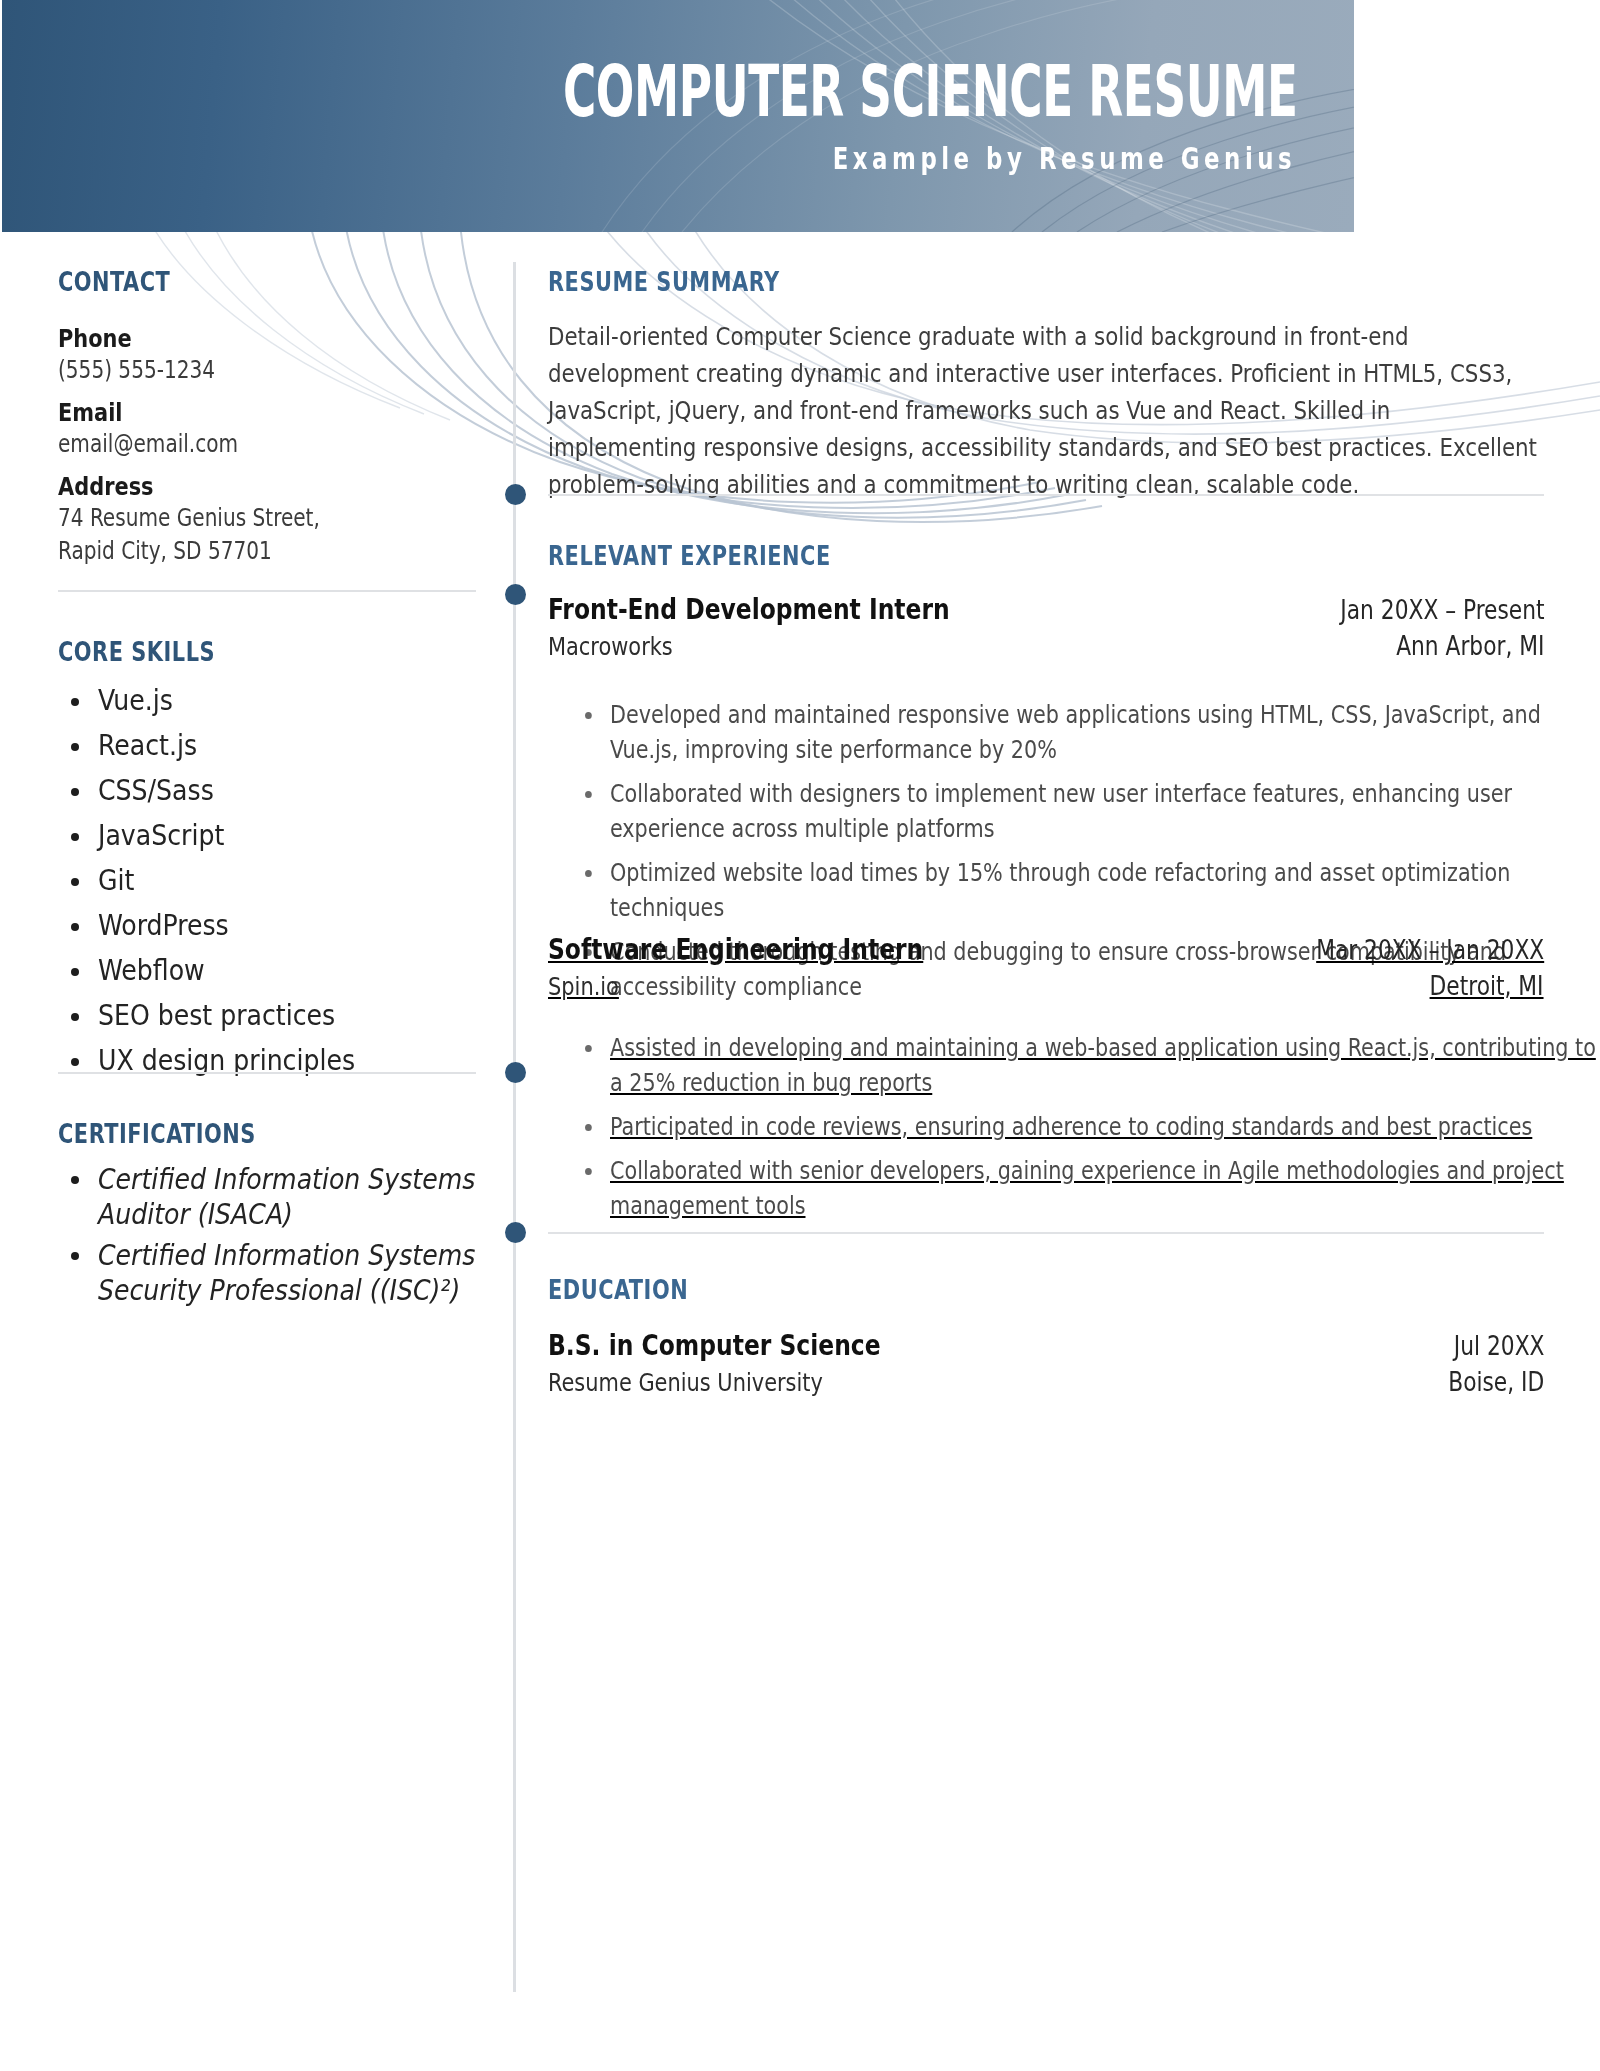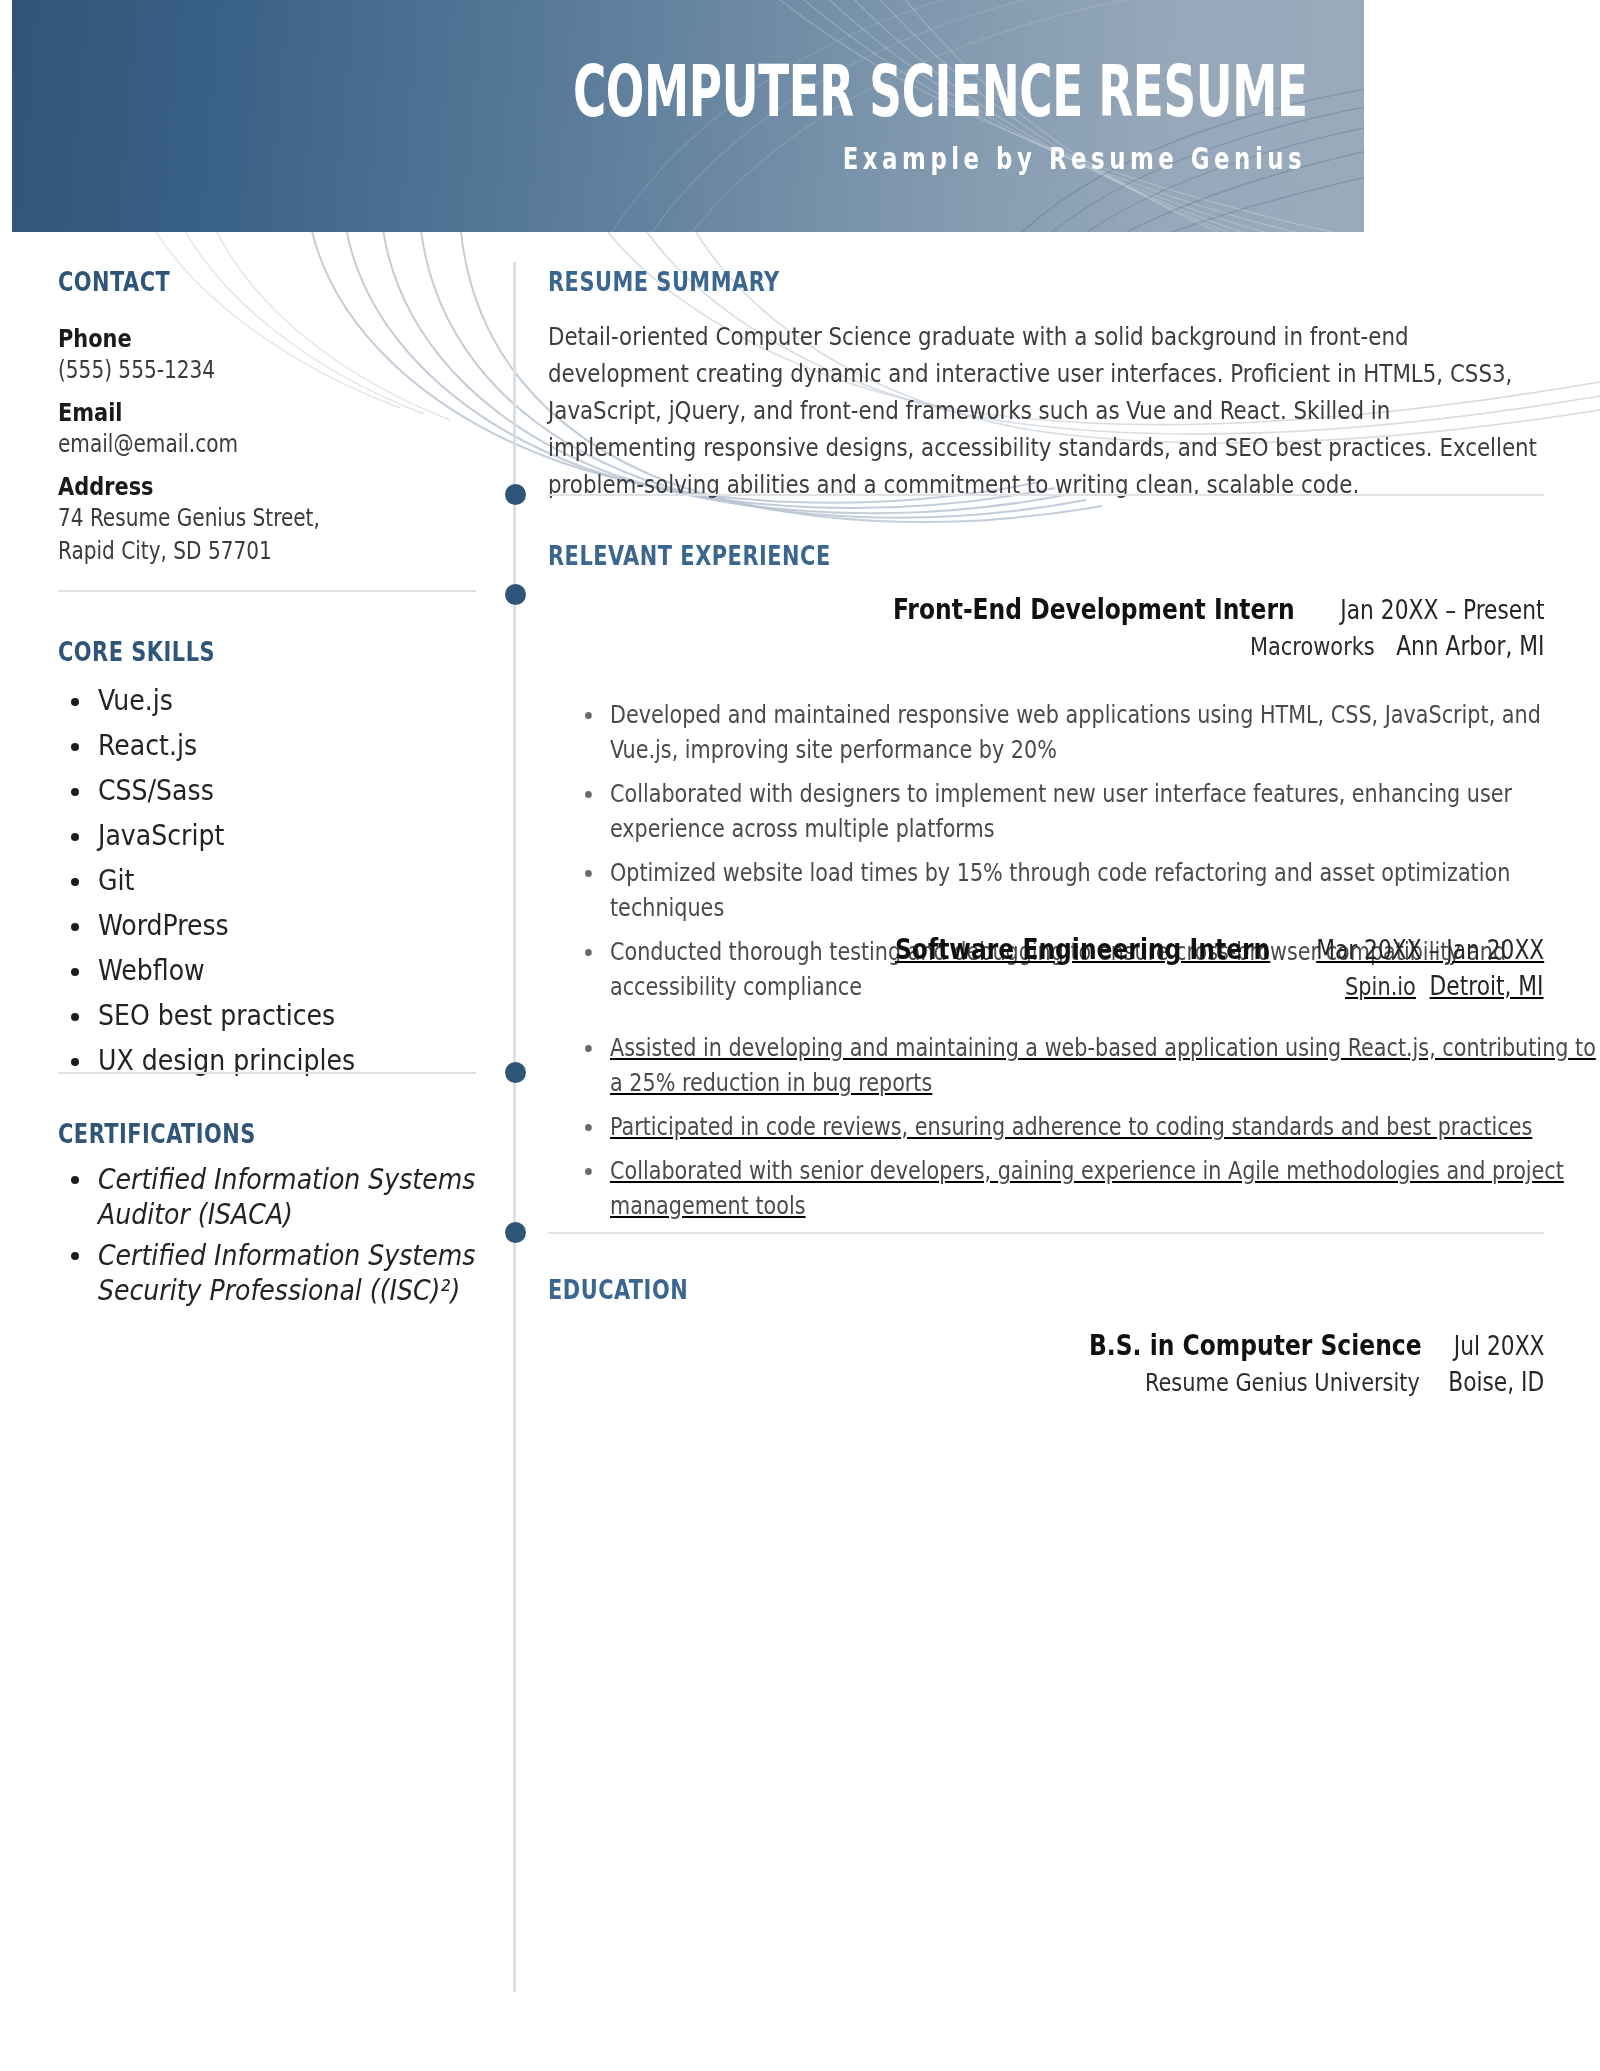--- a/index.html
+++ b/index.html
@@ -5,21 +5,21 @@
   html,body{margin:0;padding:0;}
   body{
     width:1600px;height:2071px;background:#ffffff;
     font-family:"Liberation Sans", sans-serif;
     -webkit-font-smoothing:antialiased;
     position:relative;overflow:hidden;
   }
 
   
   .banner{
-    position:absolute;left:12px;top:0;width:1352px;height:232px;
+    position:absolute;left:2px;top:0;width:1352px;height:232px;
     background:linear-gradient(95deg,#2f5578 0%,#3a6186 16%,#5b7c9b 42%,#7e97ad 66%,#95a7b9 84%,#9aabbc 100%);
     overflow:hidden;
   }
   .banner-waves{position:absolute;left:0;top:0;width:1600px;height:232px;}
   .banner-title{
     position:absolute;right:56px;top:52px;
     color:#ffffff;
     font-family:"DejaVu Sans Condensed","Liberation Sans Narrow","Liberation Sans",sans-serif;
     font-weight:700;font-size:72px;line-height:78px;
     letter-spacing:-0.5px;
@@ -102,21 +102,21 @@
   }
   .main-rule{height:2px;background:#e0e2e5;width:996px;}
 
   .summary{
     color:#3c3c3c;font-size:25px;line-height:37px;
     font-family:"DejaVu Sans Condensed","Liberation Sans Narrow","Liberation Sans",sans-serif;
     transform:scaleX(0.95);transform-origin:left center;
     width:1045px;
   }
 
-  .job-row{display:flex;justify-content:flex-end;align-items:baseline;}
+  .job-row{display:flex;justify-content:space-between;align-items:baseline;}
   .job-title{
     color:#111111;font-size:28px;font-weight:700;line-height:36px;
     font-family:"DejaVu Sans Condensed","Liberation Sans Narrow","Liberation Sans",sans-serif;
     transform:scaleX(0.93);transform-origin:left center;
     white-space:nowrap;
   }
   .job-meta{
     color:#262626;font-size:26px;line-height:36px;
     font-family:"DejaVu Sans Condensed","Liberation Sans Narrow","Liberation Sans",sans-serif;
     transform:scaleX(0.93);transform-origin:right center;

